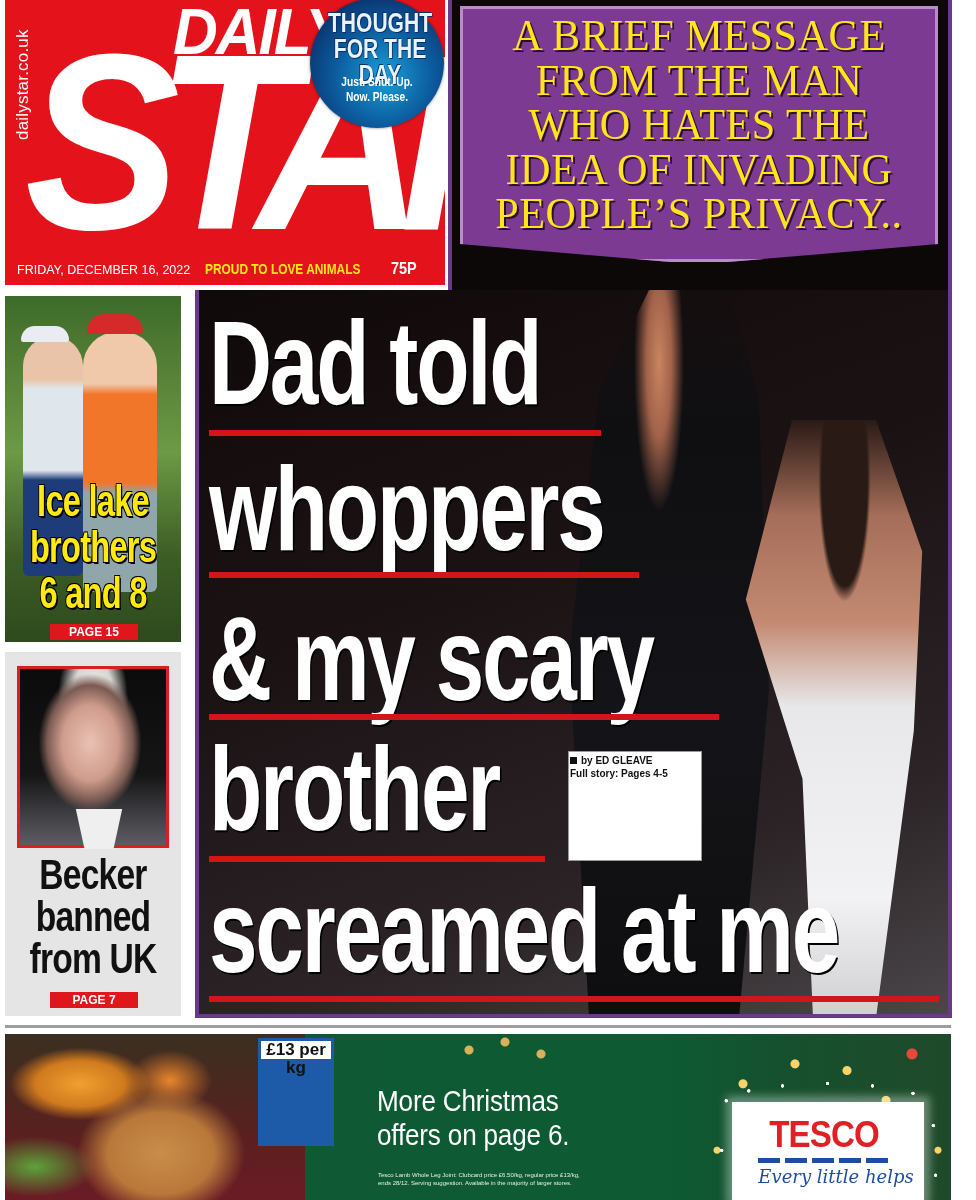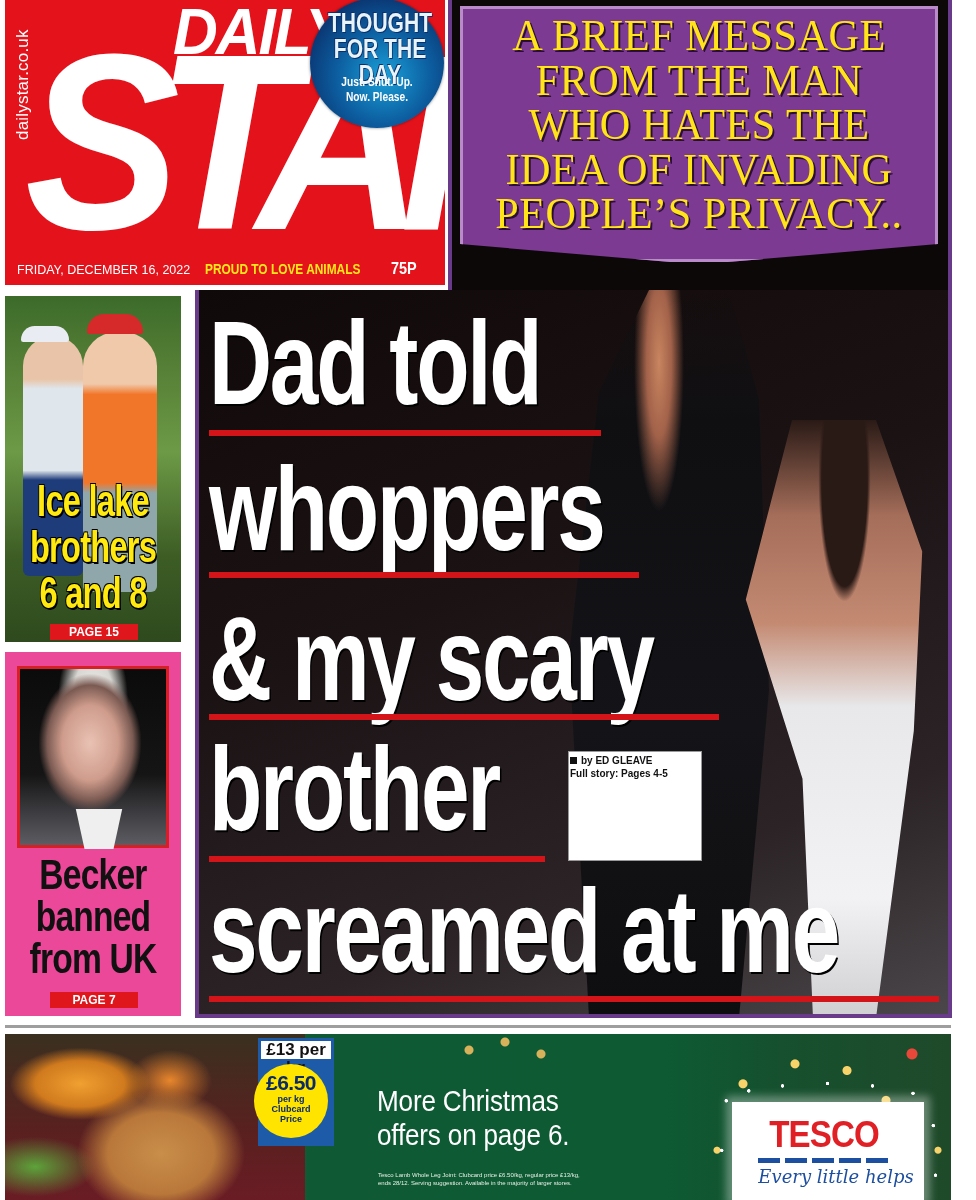--- a/index.html
+++ b/index.html
@@ -164,21 +164,21 @@
     transform: scaleX(0.74); transform-origin: center top; letter-spacing: -1px;
     text-shadow: 2px 2px 0 #000, -1px -1px 0 #000, 1px -1px 0 #000, -1px 1px 0 #000;
   }
   .page-tag {
     position: absolute; height: 16px; background: #e0161d; color: #ffffff;
     font-size: 12px; font-weight: bold; text-align: center; line-height: 16px;
   }
 
   .promo2 {
     position: absolute; left: 5px; top: 652px; width: 176px; height: 364px;
-    background: #ec4899;
+    background: #e5e5e5;
   }
   .becker-photo {
     position: absolute; left: 12px; top: 14px; width: 152px; height: 182px;
     border: 3px solid #d81f26;
     background: radial-gradient(ellipse at 48% 42%, #e9c2b4 0%, #cf9c8c 26%, #7a5a52 40%, transparent 48%),
                 radial-gradient(ellipse at 50% 18%, #f2f2f0 0%, #d8d6d2 20%, transparent 34%),
                 linear-gradient(180deg, #0b0b0b 0%, #151515 60%, #3a3a3e 80%, #5c5c62 100%);
   }
   .becker-collar {
     position: absolute; left: 50px; top: 140px; width: 58px; height: 40px;
@@ -374,26 +374,20 @@
 <div class="divider"></div>
 
 <div class="ad">
   <div class="ad-food"></div>
   <div class="ad-lights-mid"></div>
   <div class="ad-lights"></div>
   <div class="stars"></div>
 
   <div class="ad-price">
     <div class="ad-price-top">£13 per kg</div>
-    <div class="ad-price-circle">
-      <span class="big">£6.50</span>
-      <span class="small">per kg</span>
-      <span class="small">Clubcard</span>
-      <span class="small">Price</span>
-    </div>
   </div>
 
   <div class="ad-headline">
     <div>More Christmas</div>
     <div>offers on page 6.</div>
   </div>
   <div class="ad-small">
     <div>Tesco Lamb Whole Leg Joint: Clubcard price £6.50/kg, regular price £13/kg,</div>
     <div>ends 28/12. Serving suggestion. Available in the majority of larger stores.</div>
   </div>

